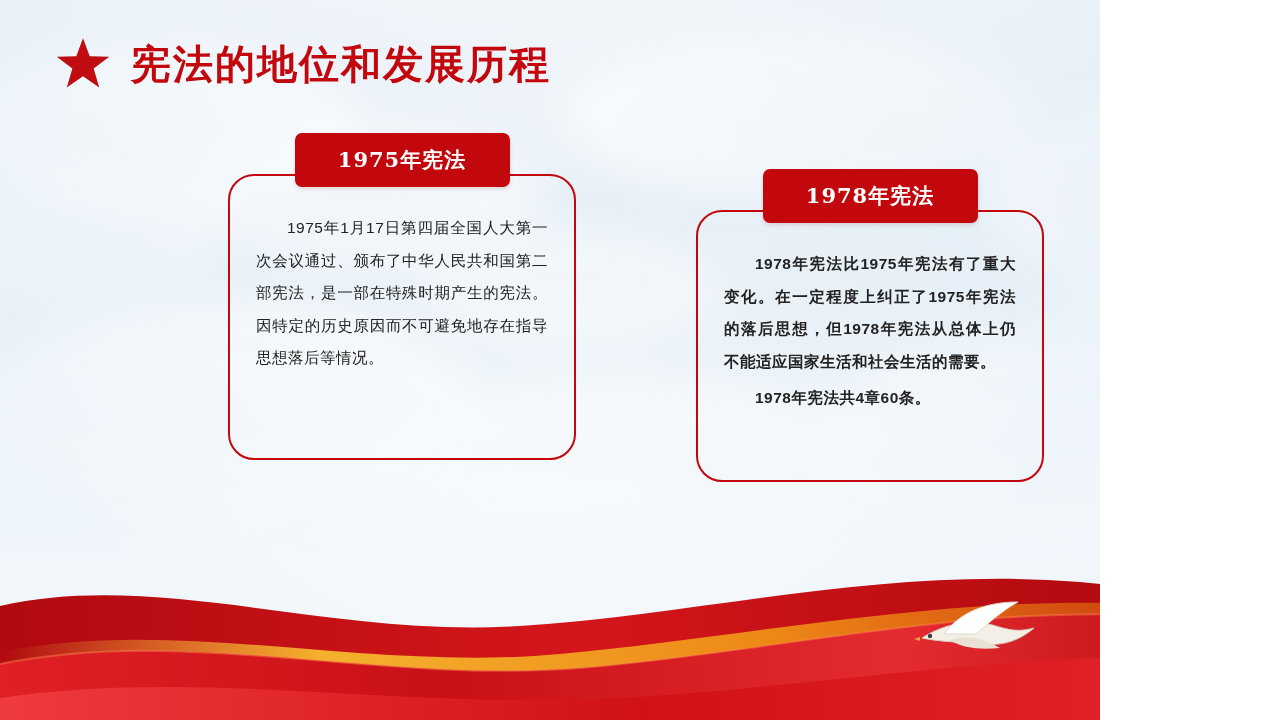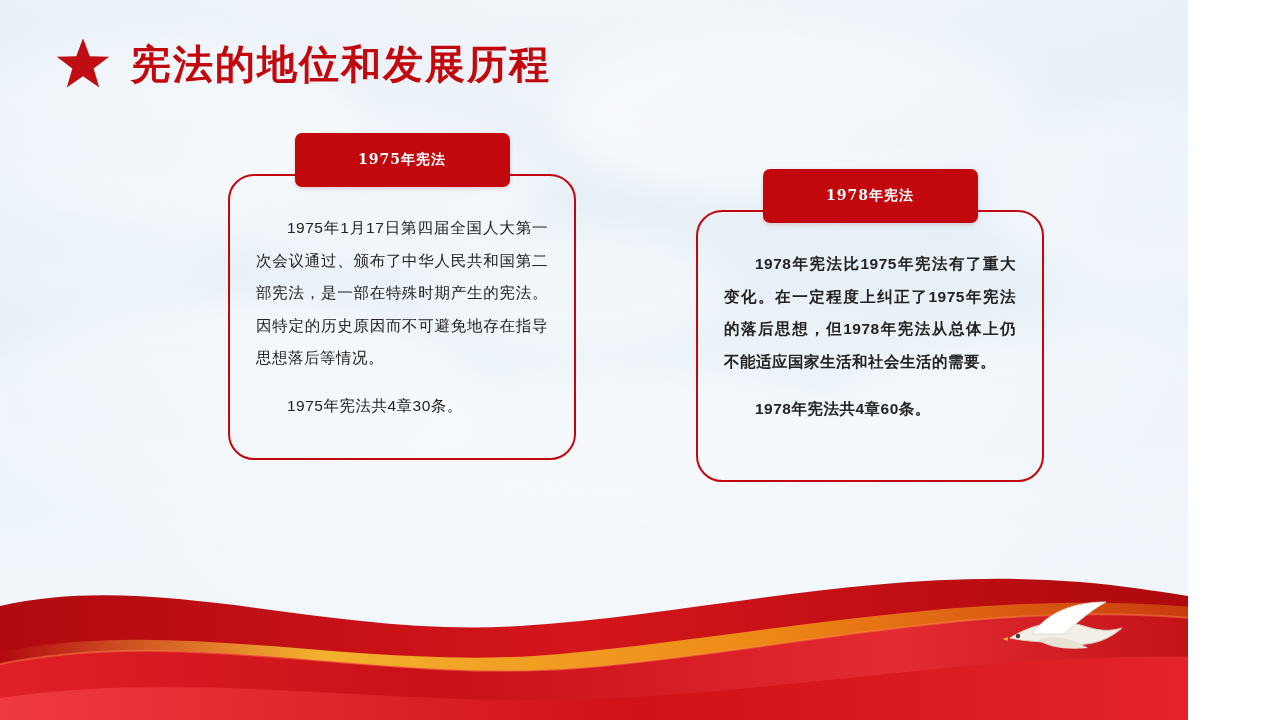--- a/index.html
+++ b/index.html
@@ -9,21 +9,21 @@
   body {
     width: 1280px;
     height: 720px;
     overflow: hidden;
     font-family: "Liberation Sans", "DejaVu Sans", sans-serif;
     background: #ffffff;
   }
 
   .slide {
     position: relative;
-    width: 1188px;
+    width: 1100px;
     height: 720px;
     overflow: hidden;
     background: linear-gradient(180deg, #f2f6fa 0%, #e8f0f7 28%, #eef4f9 48%, #f6fafc 62%, #ffffff 78%);
   }
 
   
   .cloud {
     position: absolute;
     border-radius: 50%;
     background: #ffffff;
@@ -95,21 +95,21 @@
     width: 215px;
     height: 54px;
     background: #c2070d;
     border-radius: 7px;
     display: flex;
     align-items: center;
     justify-content: center;
     color: #ffffff;
     font-family: "DejaVu Serif", "Liberation Serif", serif;
     font-weight: bold;
-    font-size: 14px;
+    font-size: 21px;
     letter-spacing: 1px;
     box-shadow: 0 2px 4px rgba(120,0,0,.15);
   }
   .card-body {
     position: relative;
     margin-top: -13px;
     min-height: 286px;
     border: 2px solid #c2070d;
     border-radius: 26px;
     background: transparent;
@@ -119,21 +119,21 @@
   .card-body p {
     margin: 0;
     color: #222222;
     font-size: 15.5px;
     line-height: 2.1;
     text-indent: 2em;
     letter-spacing: .5px;
     text-align: justify;
   }
   .card-body p + p {
-    margin-top: 15px;
+    margin-top: 4px;
   }
 
   
   .card.card-2 .card-header { width: 215px; margin-top: 36px; }
   .card.card-2 .card-body { min-height: 272px; font-weight: bold; }
 
   
   .ribbon {
     position: absolute;
     left: 0;
@@ -177,21 +177,20 @@
     </svg>
     <div class="slide-title">宪法的地位和发展历程</div>
   </div>
 
   <div class="cards">
 
     <div class="card card-1">
       <div class="card-header">1975年宪法</div>
       <div class="card-body">
         <p>1975年1月17日第四届全国人大第一次会议通过、颁布了中华人民共和国第二部宪法，是一部在特殊时期产生的宪法。因特定的历史原因而不可避免地存在指导思想落后等情况。</p>
-        <p>1975年宪法共4章30条。</p>
       </div>
     </div>
 
     <div class="card card-2">
       <div class="card-header">1978年宪法</div>
       <div class="card-body">
         <p>1978年宪法比1975年宪法有了重大变化。在一定程度上纠正了1975年宪法的落后思想，但1978年宪法从总体上仍不能适应国家生活和社会生活的需要。</p>
         <p>1978年宪法共4章60条。</p>
       </div>
     </div>

